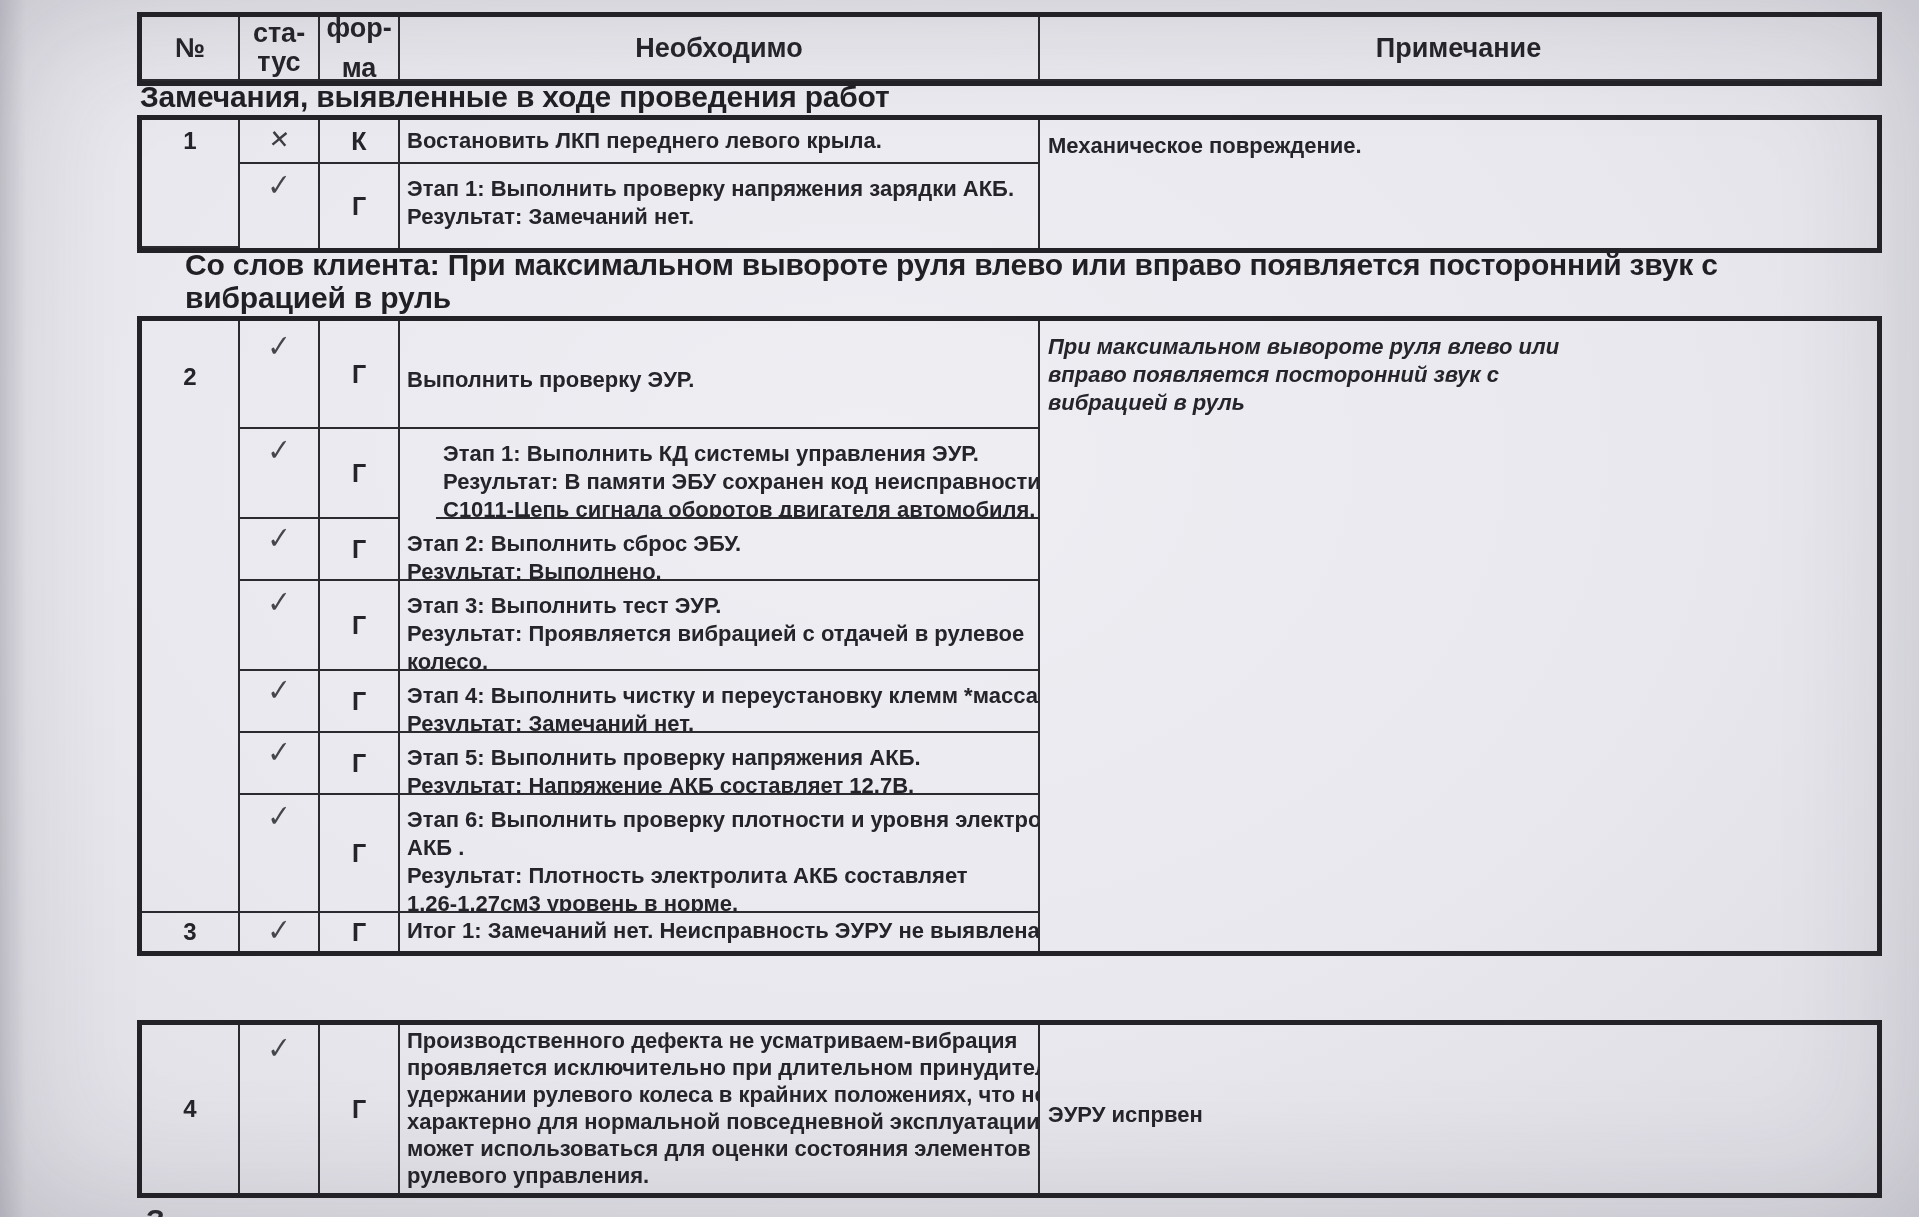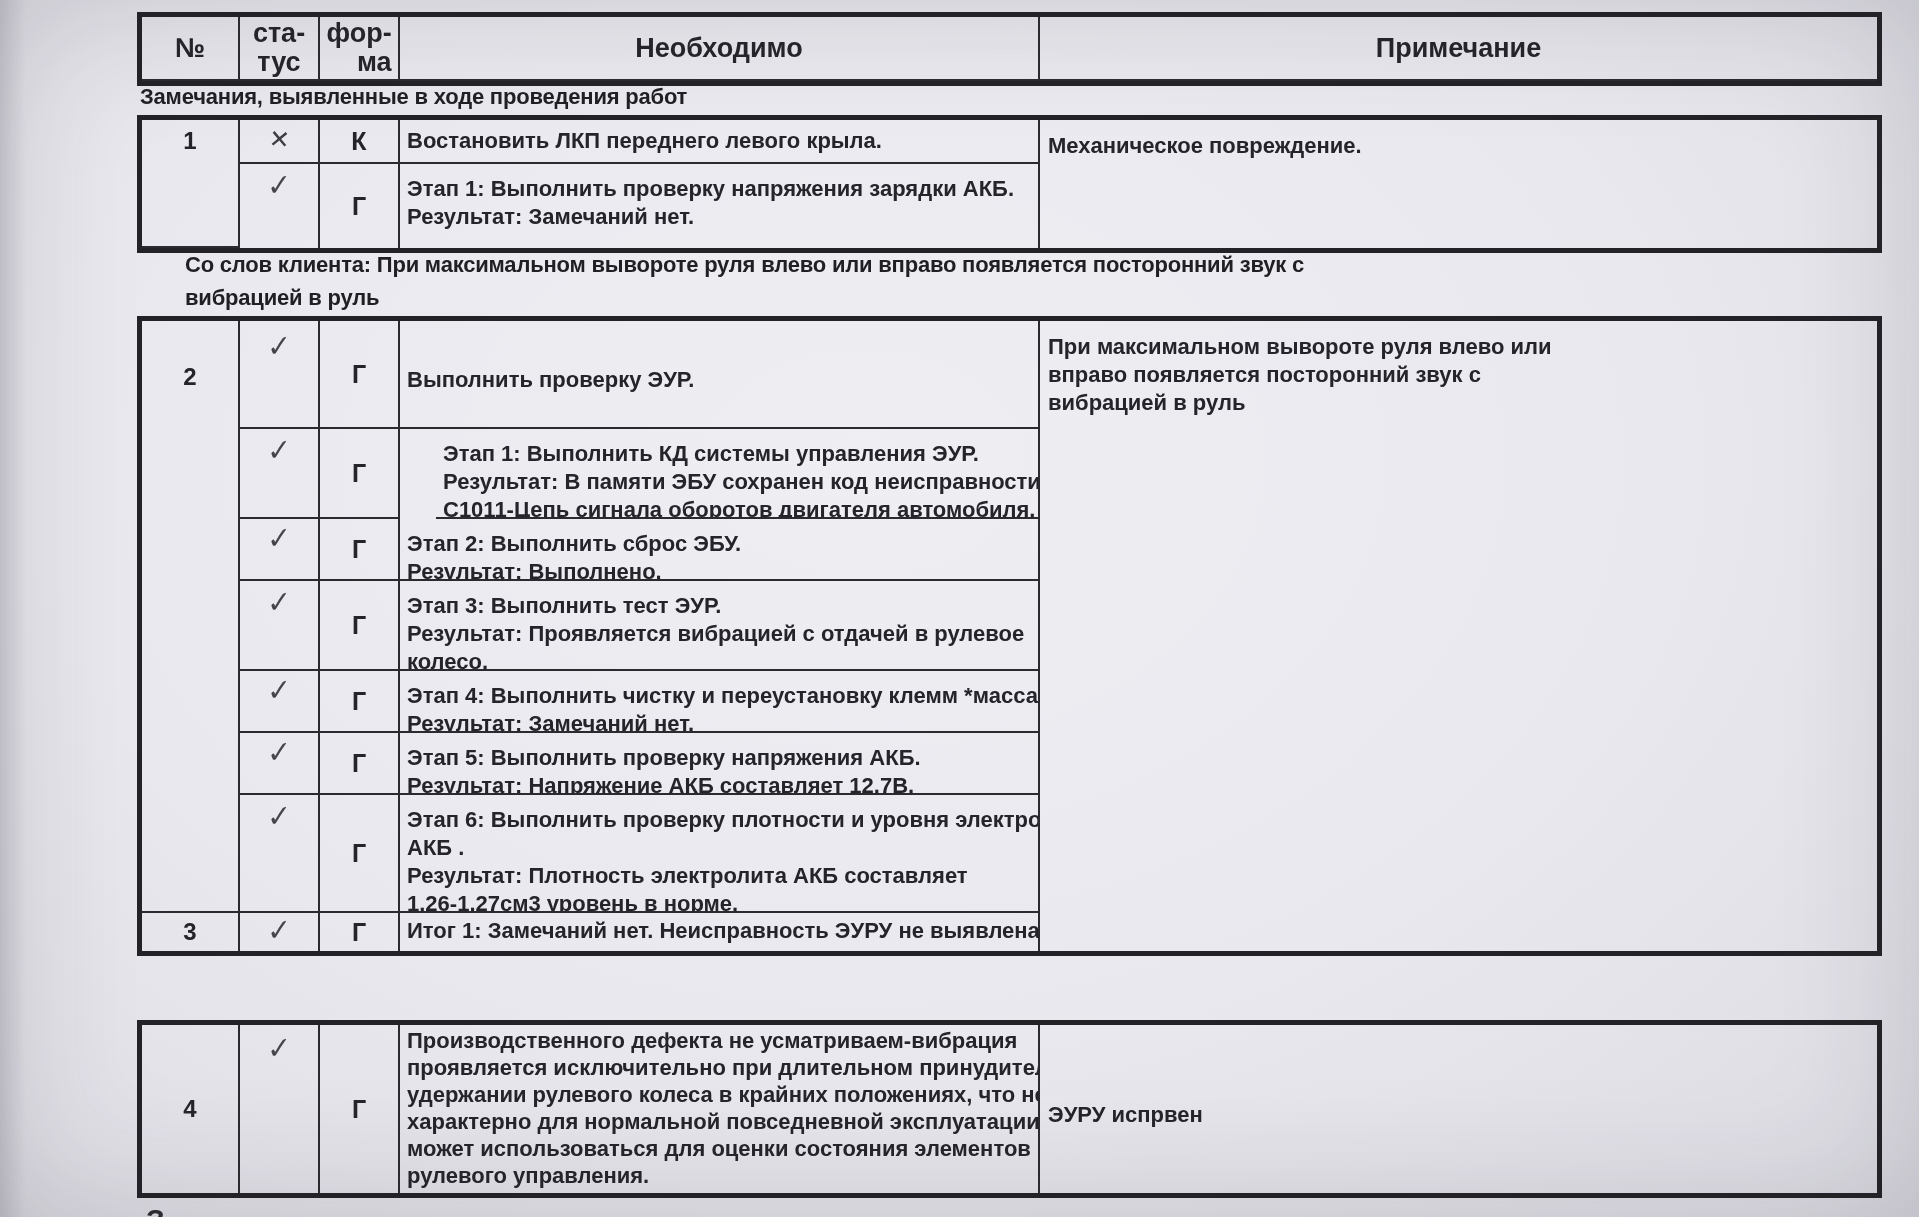--- a/index.html
+++ b/index.html
@@ -46,36 +46,36 @@
     display:inline-block;font-size:29px;line-height:30px;color:#45454c;
     transform:rotate(-7deg) skewX(-6deg);font-weight:normal;
     font-family:"DejaVu Sans", sans-serif;
   }
   .cross{
     display:inline-block;font-size:25px;line-height:28px;color:#3c3c43;
     transform:rotate(5deg);font-family:"DejaVu Sans", sans-serif;
   }
   .section-title{
     position:absolute;left:140px;
-    font-size:22px;font-weight:bold;line-height:33px;
+    font-size:30px;font-weight:bold;line-height:33px;
     white-space:pre-line;color:#1f1f24;
     letter-spacing:-0.2px;
   }
   .partial{position:absolute;left:146px;top:1203px;font-size:30px;font-weight:bold;color:#2a2a30;}
 </style>
 </head>
 <body>
 
 <div class="vignette"></div>
 
 <div class="tbl cols" style="top:12px;width:1745px;grid-template-rows:64px;">
   <div class="cell hcell" style="grid-area:1/1;">№</div>
   <div class="cell hcell" style="grid-area:1/2;line-height:29px;">ста-
 тус</div>
-  <div class="cell hcell" style="grid-area:1/3;line-height:29px;text-align:right;">фор-
+  <div class="cell hcell" style="grid-area:1/3;line-height:40px;">фор-
 ма</div>
   <div class="cell hcell" style="grid-area:1/4;">Необходимо</div>
   <div class="cell hcell lc" style="grid-area:1/5;">Примечание</div>
 </div>
 
 <div class="section-title" style="top:80px;">Замечания, выявленные в ходе проведения работ</div>
 
 <div class="tbl cols" style="top:115px;width:1745px;grid-template-rows:44px 84px;">
   <div class="cell c-num" style="grid-area:1/1/span 2/2;padding-top:7px;">1</div>
   <div class="cell c-st" style="grid-area:1/2;padding-top:6px;">
@@ -90,21 +90,21 @@
   <div class="cell c-fm lr" style="grid-area:2/3;">Г</div>
   <div class="cell c-rq lr" style="grid-area:2/4;">Этап 1: Выполнить проверку напряжения зарядки АКБ.
 Результат: Замечаний нет.</div>
 </div>
 
 <div class="section-title" style="top:248px;width:1600px;margin-left:45px;">Со слов клиента: При максимальном вывороте руля влево или вправо появляется посторонний звук с
 вибрацией в руль</div>
 
 <div class="tbl cols" style="top:316px;width:1745px;grid-template-rows:108px 90px 62px 90px 62px 62px 118px 38px;">
   <div class="cell c-num" style="grid-area:1/1/span 7/2;padding-top:42px;">2</div>
-  <div class="cell c-note lc lr" style="grid-area:1/5/span 8/6;">При максимальном вывороте руля влево или
+  <div class="cell c-note lc lr" style="grid-area:1/5/span 8/6;font-style:italic;">При максимальном вывороте руля влево или
 вправо появляется посторонний звук с
 вибрацией в руль</div>
 
   <div class="cell c-st" style="grid-area:1/2;padding-top:10px;">
     <span class="check">✓</span>
   </div>
   <div class="cell c-fm" style="grid-area:1/3;">Г</div>
   <div class="cell c-rq v-center" style="grid-area:1/4;">Выполнить проверку ЭУР.</div>
 
   <div class="cell c-st" style="grid-area:2/2;padding-top:6px;">

